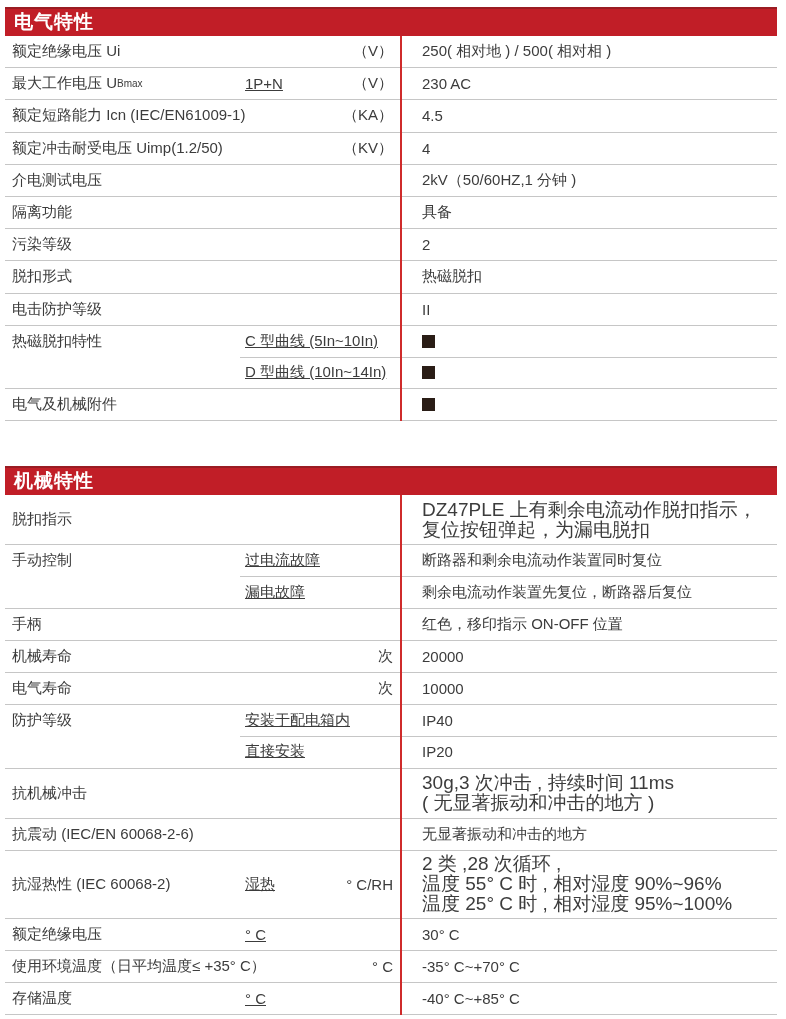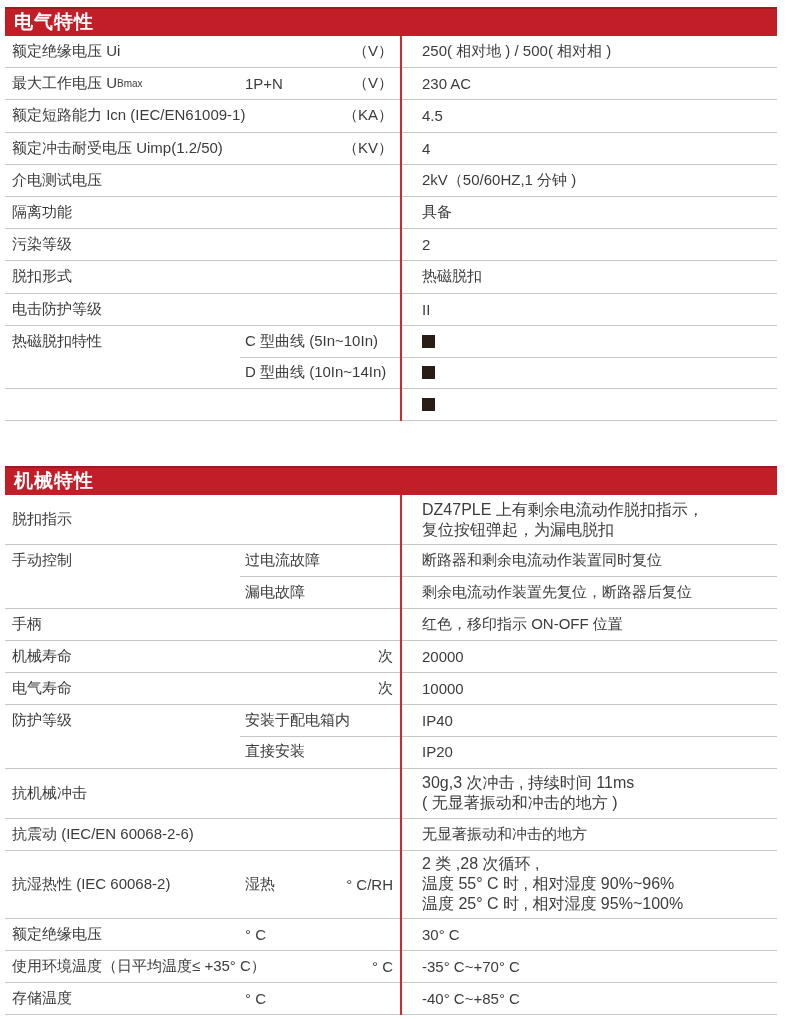--- a/index.html
+++ b/index.html
@@ -74,30 +74,30 @@
     position: absolute;
     top: 0;
     bottom: 0;
     display: flex;
     align-items: center;
     font-size: 15px;
     white-space: nowrap;
   }
   .cell.c-label { left: 7px; }
   .cell.c-label sub { font-size: 10px; line-height: 0; }
-  .cell.c-mid   { left: 240px; }
+  .cell.c-mid   { left: 240px; text-decoration: underline; }
   .cell.c-unit  { left: 240px; width: 148px; justify-content: flex-end; }
   .cell.c-value { left: 417px; right: 2px; }
 
   .value-lines {
     display: flex;
     flex-direction: column;
     justify-content: center;
     line-height: 20px;
-    font-size: 16px;
+    font-size: 19px;
   }
   .square {
     display: inline-block;
     width: 13px;
     height: 13px;
     background: var(--square, #2a1d16);
   }
 </style>
 </head>
 <body>
@@ -199,20 +199,23 @@
         <div class="row sub-row">
           <div class="cell c-label">
             <span></span>
           </div>
           <div class="cell c-mid">D 型曲线 (10In~14In)</div>
           <div class="cell c-value">
             <span class="square"></span>
           </div>
         </div>
         <div class="row">
+          <div class="cell c-label">
+            <span>电气及机械附件</span>
+          </div>
           <div class="cell c-value">
             <span class="square"></span>
           </div>
         </div>
       </div>
     </section>
     <section class="section">
       <div class="sec-header">
         <span class="sec-title">机械特性</span>
       </div>

